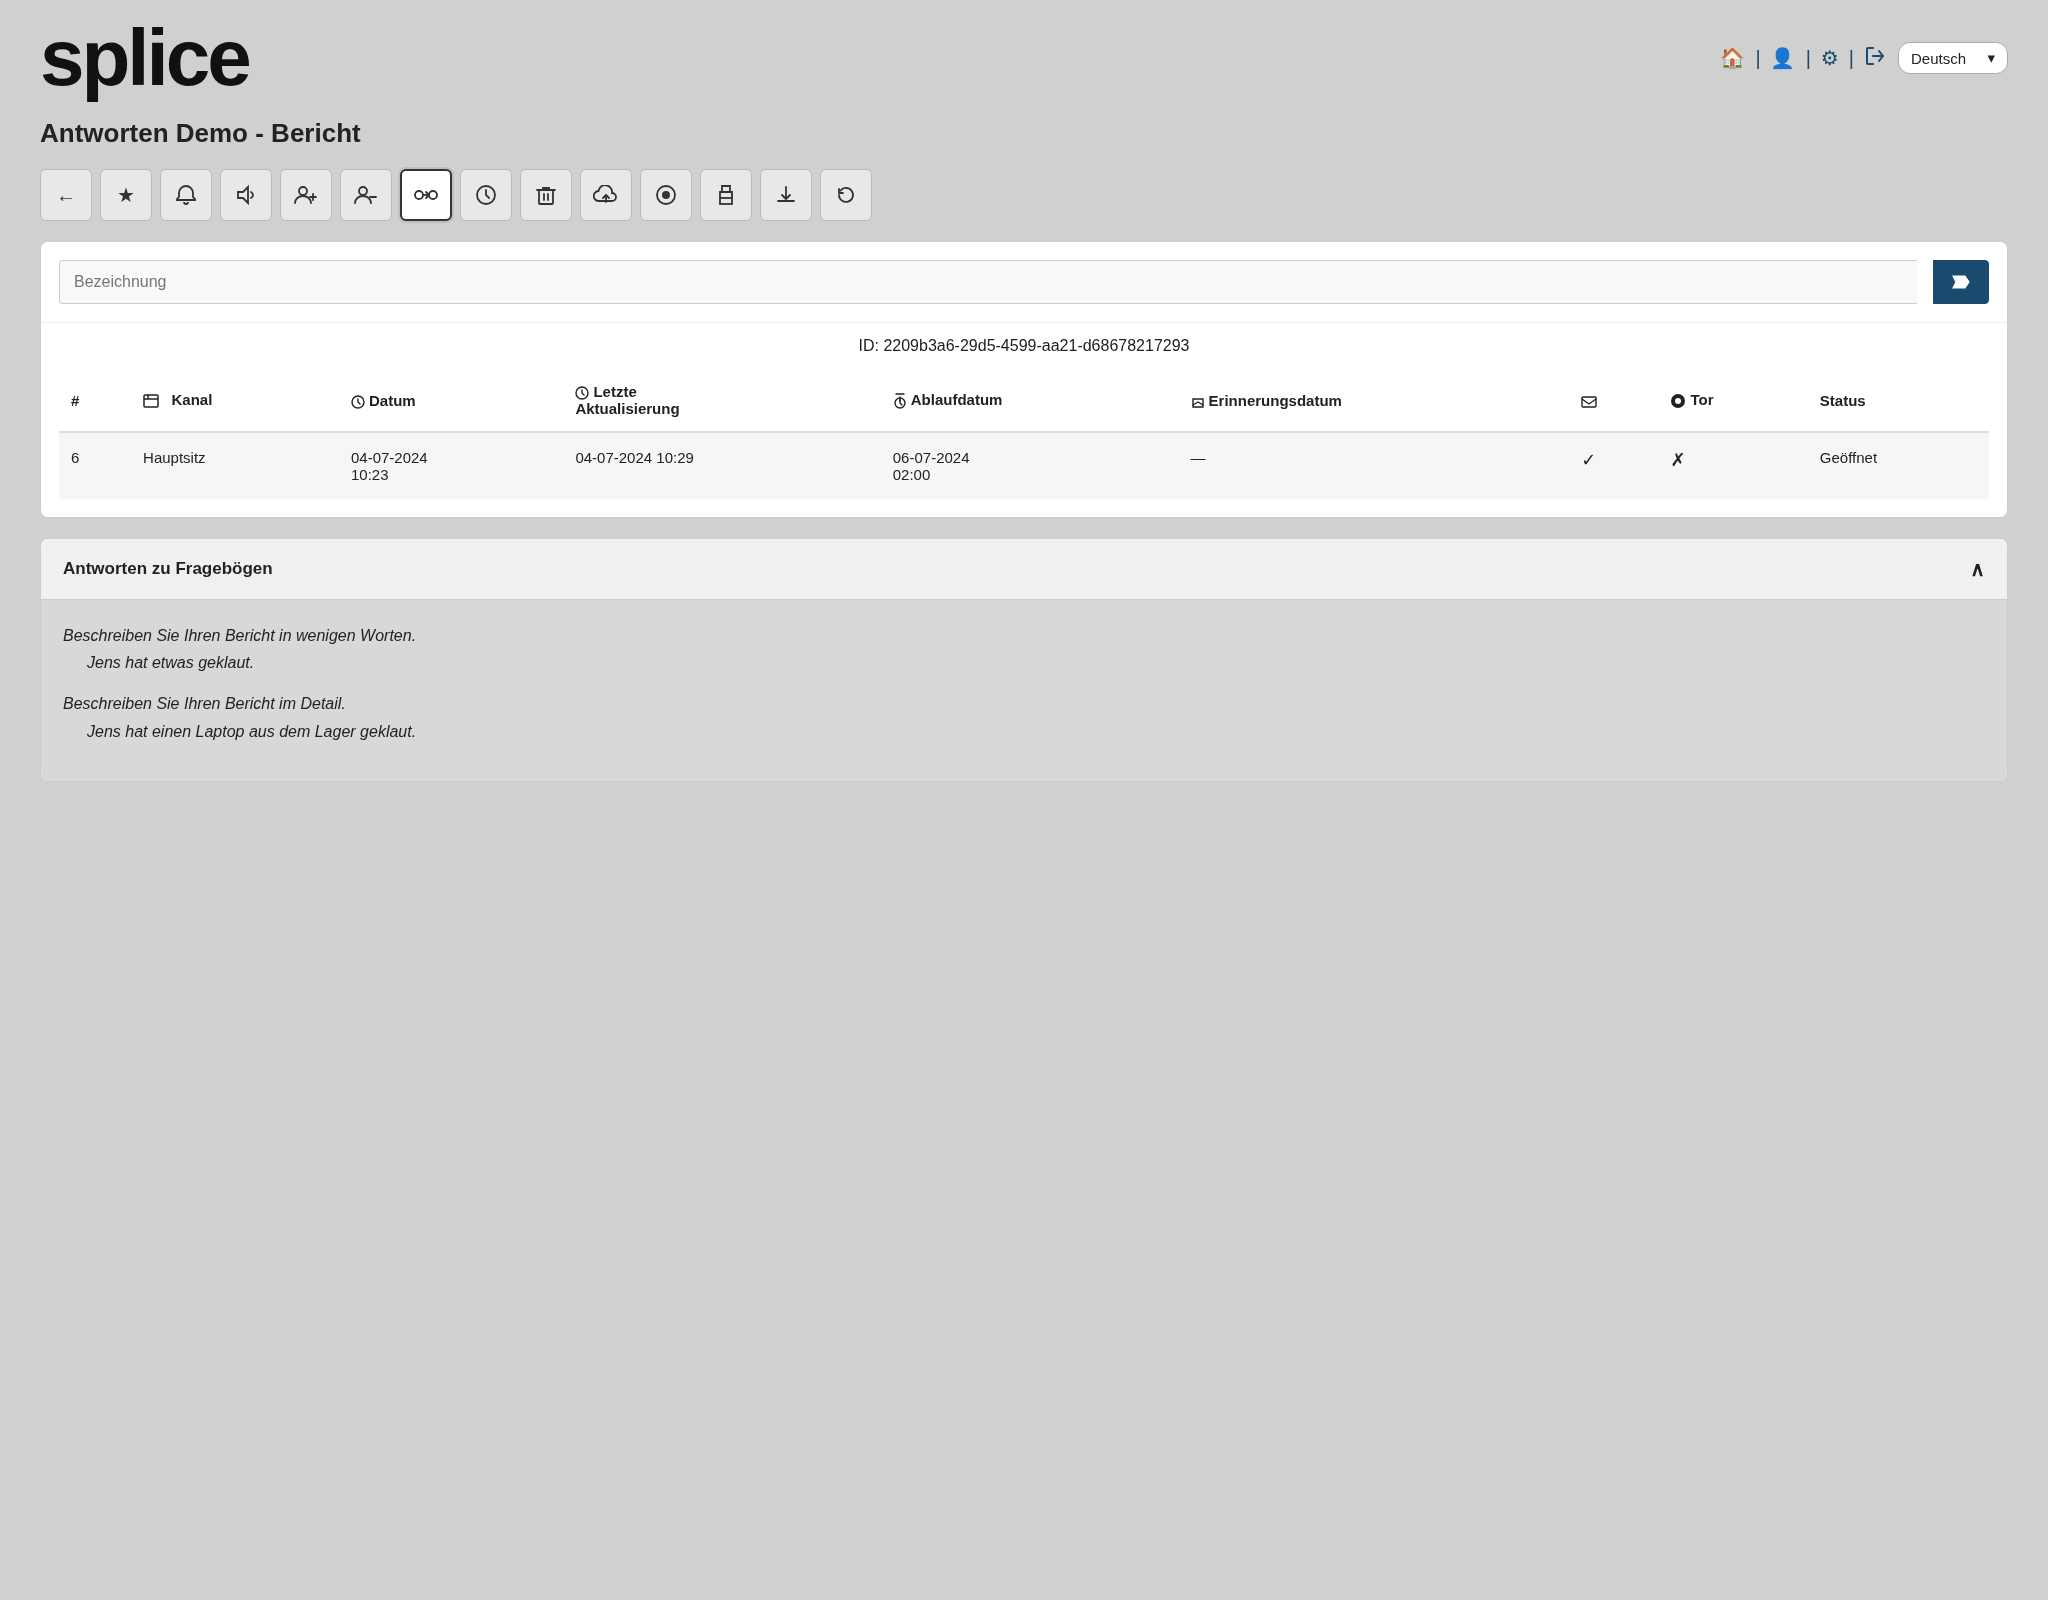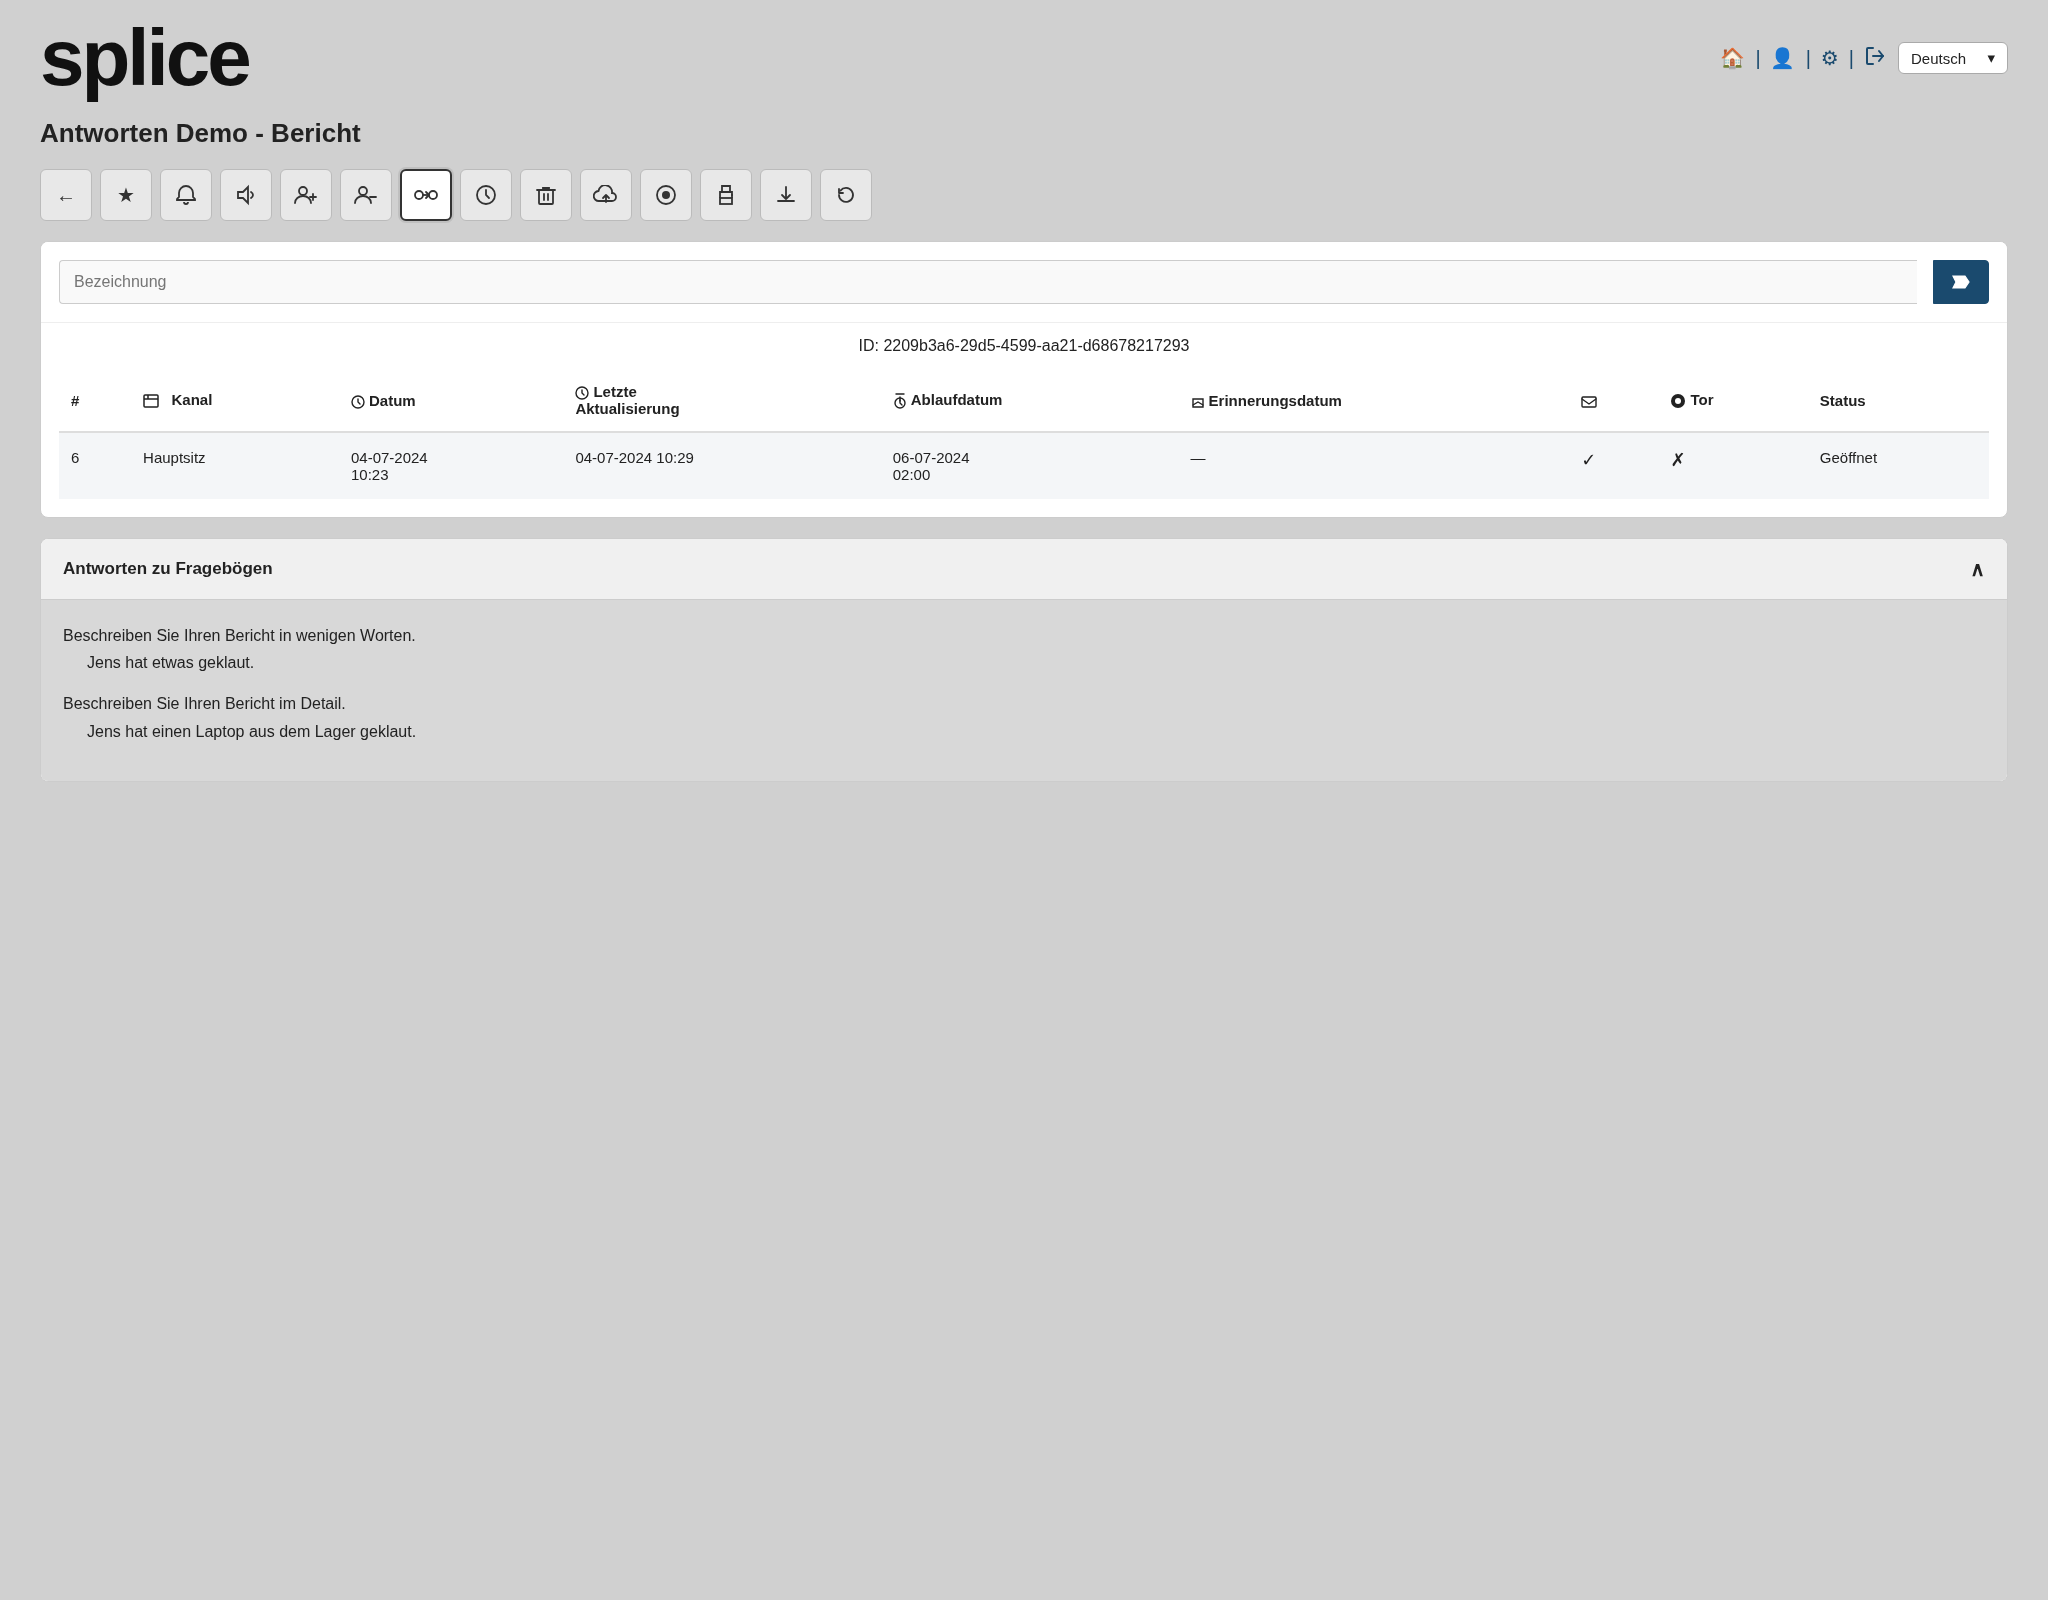--- a/index.html
+++ b/index.html
@@ -32,21 +32,21 @@
       cursor: pointer;
       padding: 4px 6px;
     }
     .top-nav .separator {
       color: #1a4a6e;
       font-size: 20px;
       padding: 0 2px;
     }
     .lang-select {
       border: 1px solid #aaa;
-      border-radius: 6px;
+      border-radius: 12px;
       background: #fff;
       padding: 6px 12px;
       font-size: 15px;
       cursor: pointer;
       display: flex;
       align-items: center;
       gap: 6px;
       min-width: 110px;
       justify-content: space-between;
     }
@@ -170,20 +170,21 @@
       font-weight: 600;
       background: #f0f0f0;
       border-bottom: 1px solid #ccc;
       cursor: pointer;
     }
     .questionnaire-body {
       padding: 22px 22px;
       background: #d8d8d8;
       font-size: 16px;
       line-height: 1.7;
+      font-style: italic;
     }
     .q-item {
       margin-bottom: 14px;
     }
     .q-question {
       font-weight: 400;
       color: #222;
       margin-bottom: 0px;
     }
     .q-answer {

